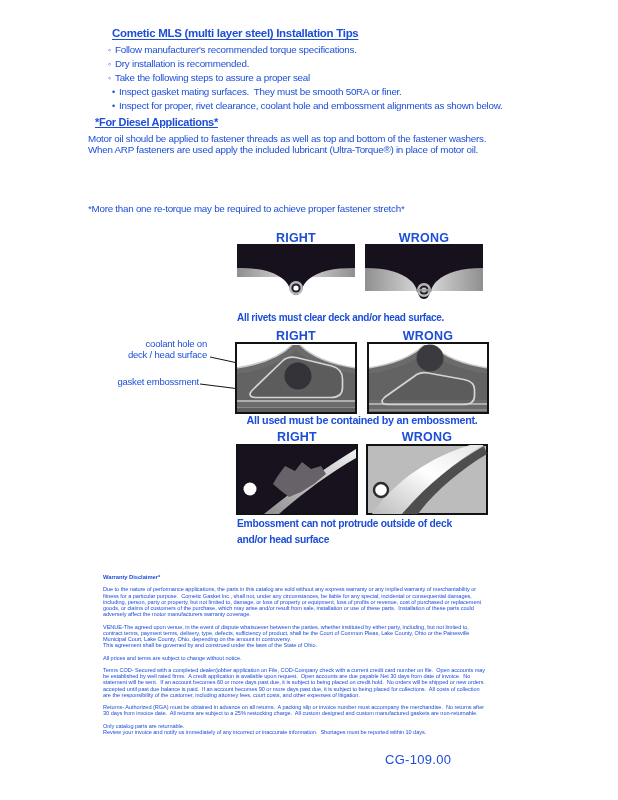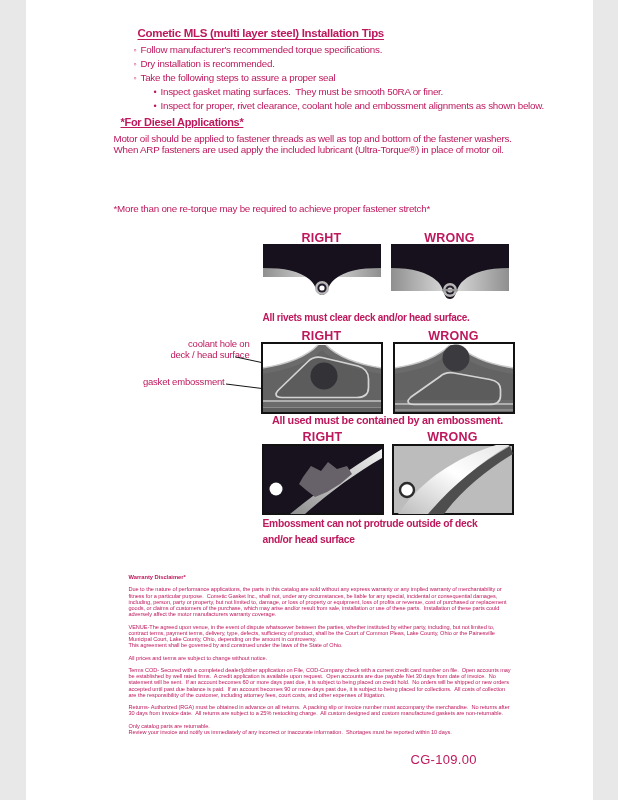--- a/index.html
+++ b/index.html
@@ -1,44 +1,44 @@
 <!DOCTYPE html>
 <html><head>
 <meta charset="utf-8">
 <style>
   html,body{margin:0;padding:0;background:#e8e8e8;}
   .canvas{
-    position:relative;width:567px;height:800px;background:#ffffff;
-    font-family:"Liberation Sans","DejaVu Sans",sans-serif;color:#be185d;
+    position:relative;width:618px;height:800px;background:#ffffff;
+    font-family:"Liberation Sans","DejaVu Sans",sans-serif;color:#1d4ed8;
     overflow:hidden;margin:0 auto;
   }
   .abs{position:absolute;}
   
   .title{
     left:112px;top:27px;font-size:11.5px;font-weight:bold;letter-spacing:-0.3px;
     text-decoration:underline;text-decoration-thickness:1.3px;text-underline-offset:2px;
     white-space:pre;
   }
   
   .tips{left:108px;top:43px;font-size:9.8px;line-height:13px;letter-spacing:-0.25px;}
   .tip{white-space:pre;}
   .tip .mk{display:inline-block;width:7px;font-size:9px;}
-  .tip.sub{margin-left:20px;}
+  .tip.sub{margin-left:4px;}
   
   .diesel-heading{left:95px;top:116px;font-size:11px;font-weight:bold;letter-spacing:-0.3px;white-space:pre;text-decoration:underline;}
   .para{left:88px;font-size:9.8px;line-height:11px;letter-spacing:-0.25px;white-space:pre;}
   .p1{top:133px}.p2{top:162px}.p3{top:203px}
   
   .rw-label{font-size:12.5px;font-weight:bold;letter-spacing:0.2px;text-align:center;white-space:pre;}
   .caption{font-weight:bold;letter-spacing:-0.3px;white-space:pre;}
   .cap1{left:237px;top:312px;font-size:10px;}
   .cap2{left:235px;top:414px;width:254px;text-align:center;font-size:10.8px;}
   .cap3{left:237px;top:516px;font-size:10.3px;line-height:16px;}
   .pt-label{font-size:9.5px;line-height:10.5px;letter-spacing:-0.2px;text-align:right;white-space:pre;}
-  .lbl-coolant{left:134px;top:339px;width:90px;}
+  .lbl-coolant{left:117px;top:339px;width:90px;}
   .lbl-emboss{left:109px;top:377px;width:90px;}
   
   .legal{left:103px;top:574px;width:470px;font-size:5.6px;line-height:6.25px;letter-spacing:-0.05px;}
   .legal h3{margin:0 0 6px 0;font-size:5.8px;font-weight:bold;white-space:pre;}
   .legal p{margin:0 0 6px 0;white-space:pre;}
   .pagenum{left:385px;top:752px;font-size:13px;letter-spacing:0.3px;white-space:pre;}
   svg{display:block;}
 </style>
 </head>
 <body>

